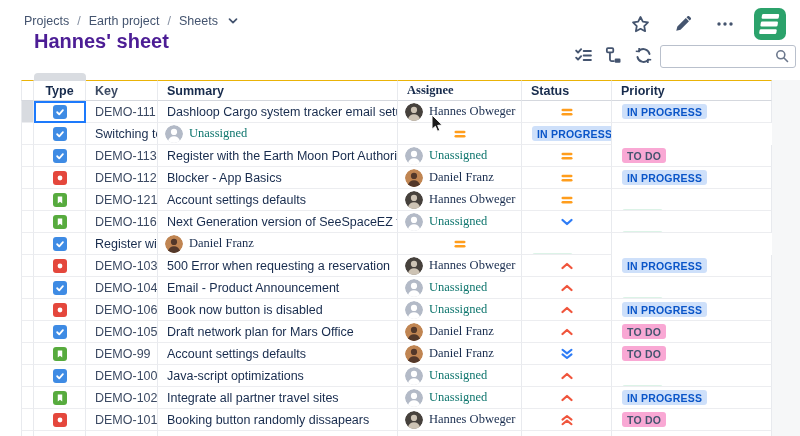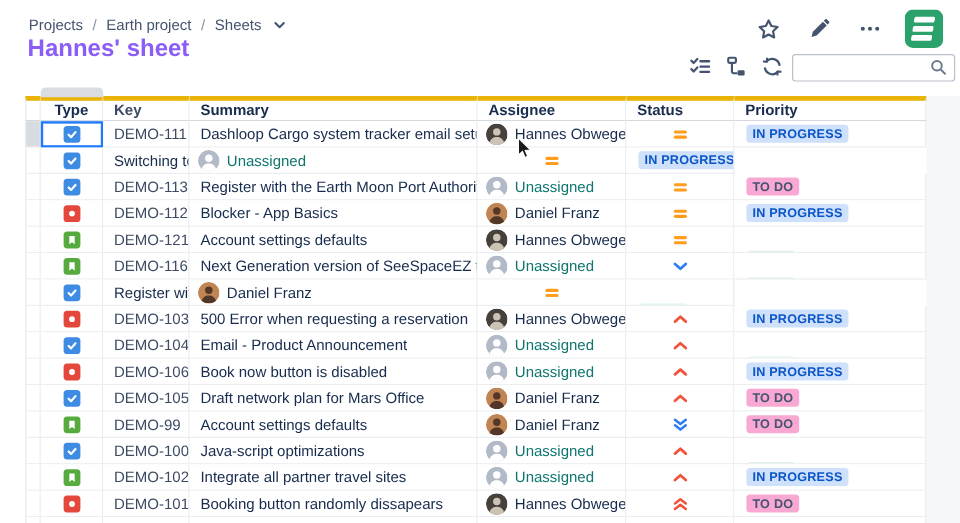--- a/index.html
+++ b/index.html
@@ -7,49 +7,49 @@
   body {
     font-family: "Liberation Sans", sans-serif;
     background:#fff; color:#172B4D; overflow:hidden; position:relative;
   }
   
   .breadcrumb { position:absolute; left:24px; top:14px; display:flex; align-items:center;
     gap:8px; font-size:12.5px; color:#44546F; }
   .breadcrumb .crumb { cursor:pointer; }
   .breadcrumb .sep { color:#8590A2; }
   .breadcrumb .chev-down { margin-left:2px; display:flex; }
-  .page-title { position:absolute; left:23px; top:30px; font-size:20px; font-weight:bold; color:#8b5cf6; }
+  .page-title { position:absolute; left:34px; top:30px; font-size:20px; font-weight:bold; color:#4c1d95; }
 
   .top-actions { position:absolute; left:631px; top:8px; height:32px; display:flex; align-items:center; gap:24px; }
   .icon-btn { display:flex; align-items:center; justify-content:center; cursor:pointer; }
   .app-logo { width:32px; height:32px; margin-left:-4px; }
 
   .toolbar { position:absolute; left:574px; top:46px; display:flex; align-items:center; gap:11px; }
   .search-wrap { position:absolute; left:660px; top:45px; width:136px; height:23px; }
   .search-input { width:100%; height:100%; border:1px solid #B9C0CC; border-radius:3px;
     padding:0 24px 0 8px; font-size:12px; font-family:"Liberation Sans",sans-serif; color:#172B4D; outline:none; background:#fff; }
   .search-icon { position:absolute; right:7px; top:4px; }
 
   
   .sheet { position:absolute; left:21px; top:80px; width:751px; }
   .right-gap { position:absolute; left:772px; top:80px; width:28px; height:356px; background:#F6F7F8; }
   .col-tab { position:absolute; left:13px; top:-7px; width:52px; height:8px; background:#D9DCE1; border-radius:4px 4px 0 0; }
 
   .srow { display:grid; grid-template-columns:13px 52px 72px 240px 124px 90px 160px; height:22px; }
   .srow.head { height:21px; font-weight:bold; font-size:12.5px; }
-  .srow.head .cell { border-top:4px solid #eab308; border-bottom:1px solid #D5D8DE; }
+  .srow.head .cell { border-top:1px solid #eab308; border-bottom:1px solid #D5D8DE; }
   .cell { border-right:1px solid #E8EAEE; border-bottom:1px solid #ECEDF0; display:flex;
     align-items:center; overflow:hidden; white-space:nowrap; background:#fff; }
   .gutter { border-left:1px solid #E8EAEE; }
   .gutter-sel { background:#D8DBE0; }
   .cell-sel { outline:2px solid #1D7AFC; outline-offset:-2px; }
   .c-type { justify-content:center; }
   .c-key { padding-left:9px; font-size:12.5px; color:#3C4A63; }
   .c-summary { padding-left:9px; font-size:12.5px; color:#172B4D; text-overflow:ellipsis; }
-  .c-assignee { padding-left:7px; gap:6px; font-size:12.5px; color:#172B4D; }
+  .c-assignee { padding-left:7px; gap:6px; font-size:12.5px; color:#172B4D;font-family:Liberation Serif, serif; }
   .c-assignee.unassigned .a-name { color:#0f766e; }
   .c-priority { justify-content:center; }
   .c-status { padding-left:10px; }
 
   
   .type-ic { width:14px; height:14px; border-radius:3px; display:flex; align-items:center; justify-content:center; }
   .type-ic svg { display:none; }
   .type-task .type-ic { background:#3E8BE4; } .type-task .g-task { display:block; }
   .type-bug  .type-ic { background:#E4473C; } .type-bug  .g-bug  { display:block; }
   .type-story .type-ic { background:#57AB3E; } .type-story .g-story { display:block; }

